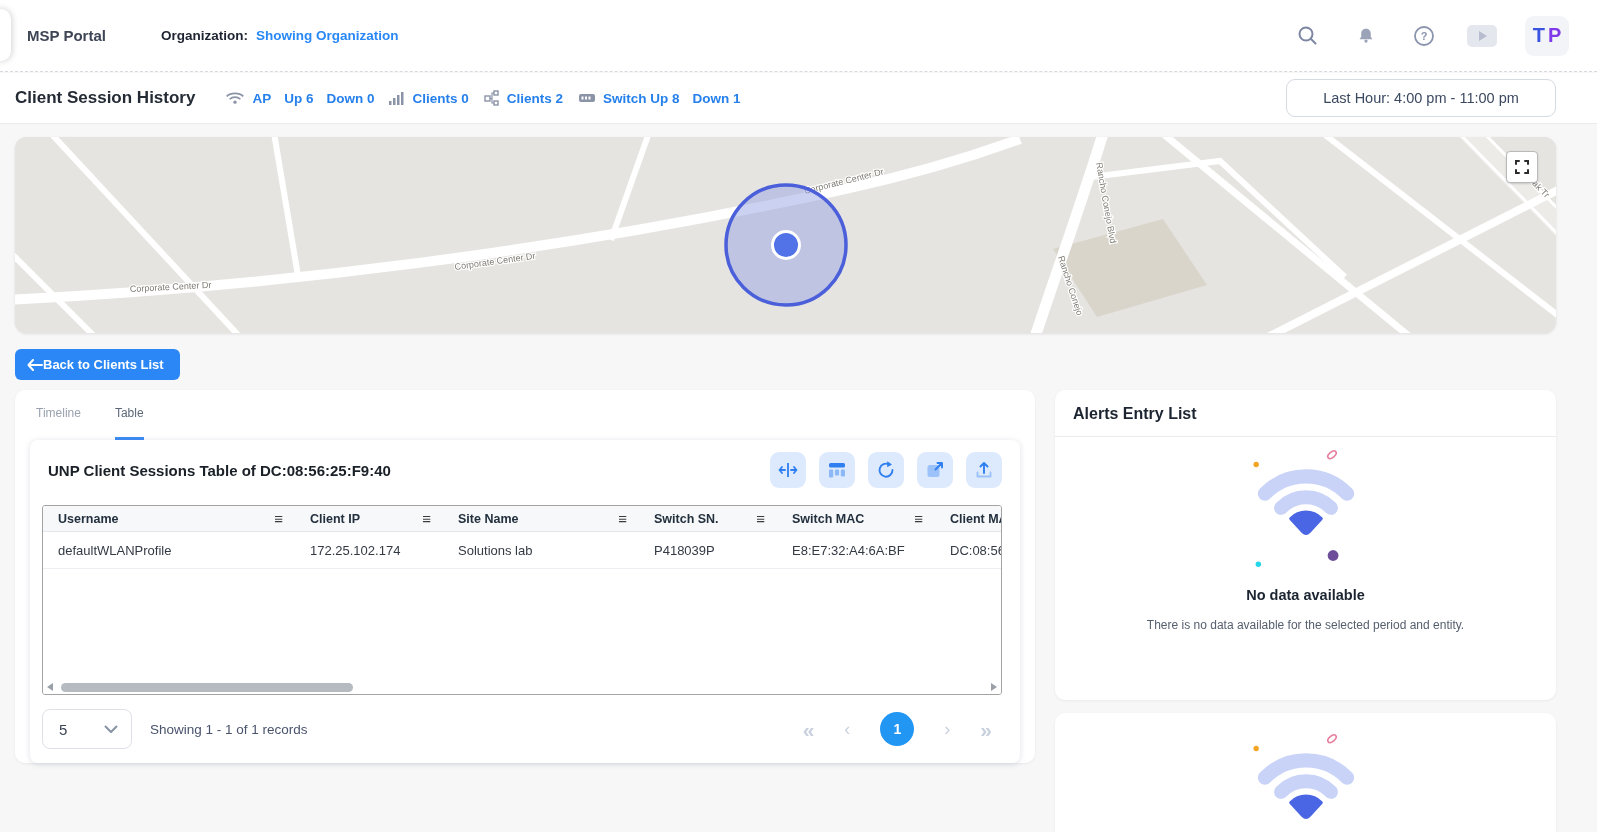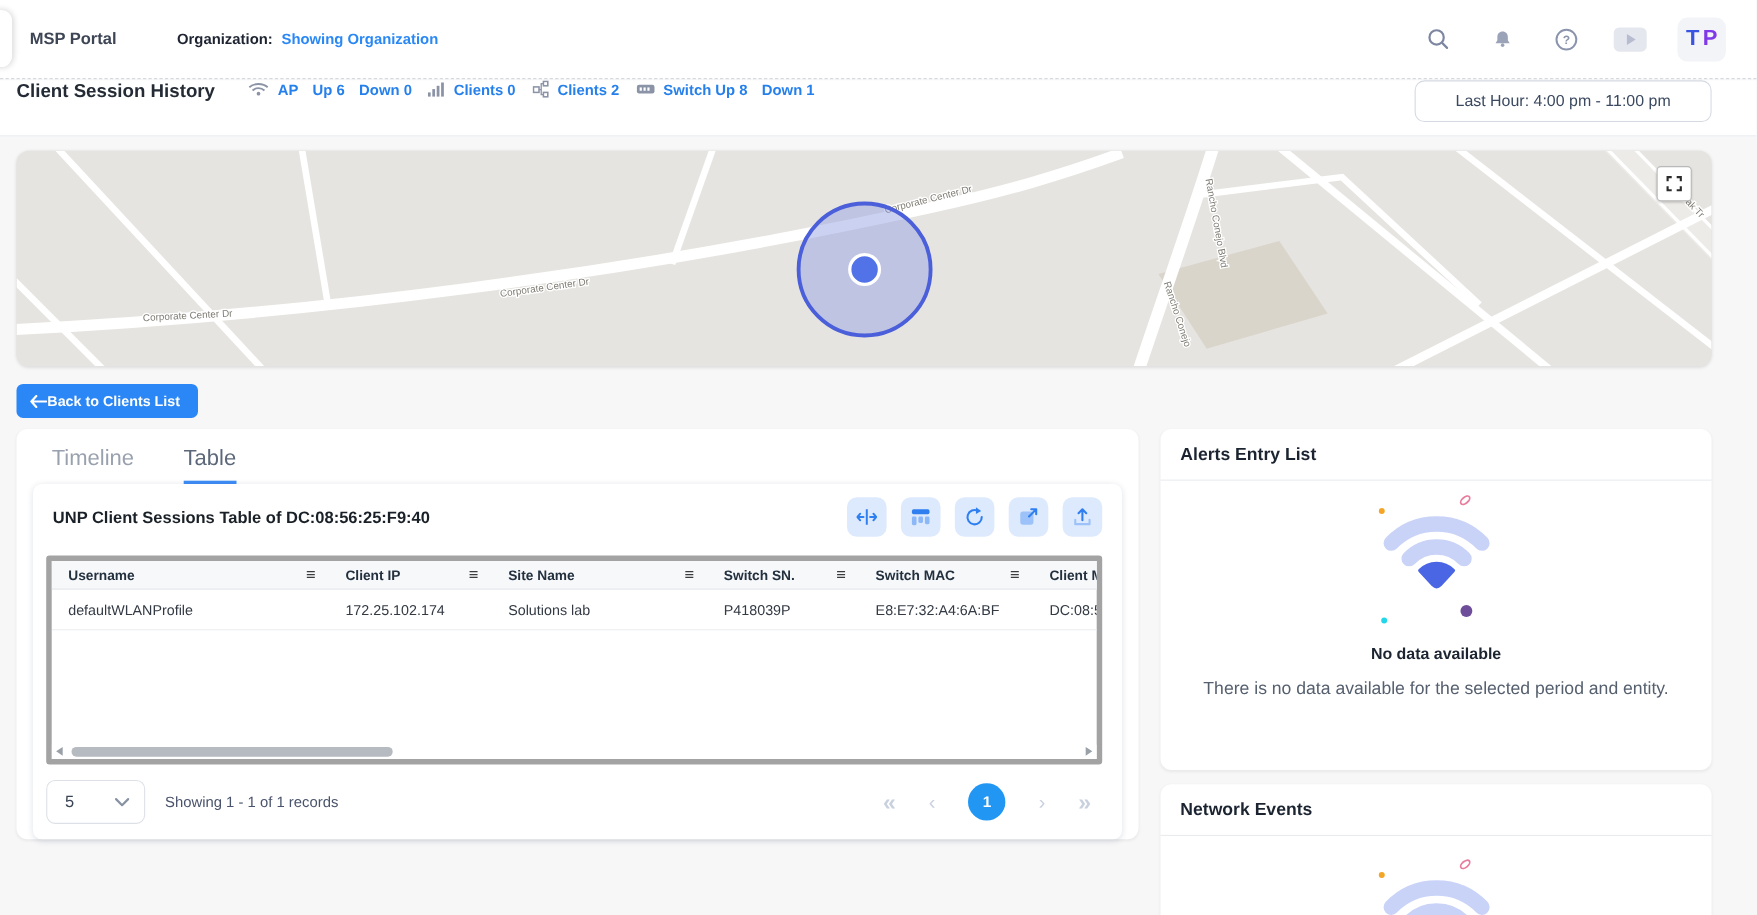--- a/index.html
+++ b/index.html
@@ -14,48 +14,48 @@
   .org-label { font-weight:700; color:#1d2330; }
   .org-link { font-weight:700; color:#2988f5; cursor:pointer; }
   .top-icons { margin-left:auto; margin-right:28px; display:flex; align-items:center; gap:28px; }
   .icon-btn { width:30px; height:30px; display:flex; align-items:center; justify-content:center; cursor:pointer; }
   .play-chip { width:30px; height:22px; background:#e5e7ee; border-radius:5px; display:flex; align-items:center; justify-content:center; }
   .play-tri { width:0; height:0; border-left:8px solid #b7bdcf; border-top:5px solid transparent; border-bottom:5px solid transparent; margin-left:2px; }
   .avatar { width:44px; height:40px; background:#f3f4f8; border-radius:9px; display:flex; align-items:center; justify-content:center; gap:3px; font-size:20px; font-weight:700; cursor:pointer; }
   .avatar .t { color:#3a53e0; } .avatar .p { color:#8039e8; }
 
   
-  .subheader { position:absolute; left:0; top:73px; width:1597px; height:51px; background:#fff; border-bottom:1px solid #e9ebee; display:flex; align-items:flex-start; }
+  .subheader { position:absolute; left:0; top:73px; width:1597px; height:51px; background:#fff; border-bottom:1px solid #e9ebee; display:flex; align-items:center; }
   .page-title { margin-left:15px; font-size:17px; font-weight:700; color:#242b35; }
   .stats { margin-left:30px; display:flex; align-items:center; gap:7px; font-size:13.5px; font-weight:700; color:#2680eb; }
   .stats .gic { display:flex; align-items:center; color:#8b93a7; margin-left:8px; }
   .time-filter { margin-left:auto; margin-right:41px; width:270px; height:38px; border:1px solid #d5dae2; border-radius:9px; background:#fff; display:flex; align-items:center; justify-content:center; font-size:14.5px; color:#3b4960; cursor:pointer; }
 
   
   .map-card { position:absolute; left:15px; top:137px; width:1541px; height:196px; border-radius:12px; overflow:hidden; background:#e6e4e0; box-shadow:0 1px 3px rgba(0,0,0,0.10); }
   .map-card svg text { font-family:"Liberation Sans", sans-serif; font-size:9px; fill:#7f7c74; paint-order:stroke; stroke:#ffffff; stroke-width:2.4px; }
   .fullscreen-btn { position:absolute; right:18px; top:14px; width:32px; height:32px; background:#fff; border:1px solid #b9b9b9; border-radius:4px; display:flex; align-items:center; justify-content:center; cursor:pointer; box-shadow:0 1px 2px rgba(0,0,0,0.15); }
 
   
   .back-btn { position:absolute; left:15px; top:349px; height:31px; padding:0 16px 0 12px; background:#2b87f5; border:none; border-radius:6px; color:#fff; font-size:13px; font-weight:700; font-family:"Liberation Sans", sans-serif; display:flex; align-items:center; gap:0; cursor:pointer; }
 
   
   .left-panel { position:absolute; left:15px; top:390px; width:1020px; height:373px; background:#fff; border-radius:10px; box-shadow:0 1px 3px rgba(0,0,0,0.06); }
   .tabs { display:flex; gap:34px; padding:16px 0 0 21px; height:50px; }
-  .tab { font-size:20px; padding-bottom:12px; cursor:pointer;margin-left:11px; }
+  .tab { font-size:12px; padding-bottom:12px; cursor:pointer; }
   .tab.inactive { color:#99a1af; }
   .tab.active { color:#5c6879; border-bottom:3px solid #3e8ef7; }
 
   .sessions-card { position:absolute; left:15px; top:50px; width:990px; height:323px; background:#fff; border-radius:8px; box-shadow:0 1px 6px rgba(25,39,80,0.14); }
   .sc-header { height:60px; display:flex; align-items:center; padding:0 18px; }
   .sc-title { font-size:15px; font-weight:700; color:#1a2027; }
   .sc-toolbar { margin-left:auto; display:flex; gap:13px; }
   .tool-btn { width:36px; height:36px; background:#ddeafd; border:none; border-radius:9px; display:flex; align-items:center; justify-content:center; cursor:pointer; }
 
-  .table-wrap { position:relative; margin:5px 18px 0 12px; height:190px; border:5px solid #a3a3a3; border-radius:3px; overflow:hidden; background:#fff; }
+  .table-wrap { position:relative; margin:5px 18px 0 12px; height:190px; border:1px solid #a3a3a3; border-radius:3px; overflow:hidden; background:#fff; }
   .t-head { display:flex; width:1012px; height:26px; background:#f7f8fa; border-bottom:1px solid #e3e6ea; }
   .t-hcell { display:flex; align-items:center; justify-content:space-between; padding:0 12px 0 15px; font-size:12.5px; font-weight:700; color:#23303e; }
   .hamburger { font-size:15px; color:#3c3c3c; font-weight:400; cursor:pointer; }
   .t-row { display:flex; width:1012px; height:37px; border-bottom:1px solid #eceef1; }
   .t-cell { line-height:37px; padding:0 15px; font-size:13px; color:#333a44; white-space:nowrap; overflow:hidden; }
   .cw0{width:252px;} .cw1{width:148px;} .cw2{width:196px;} .cw3{width:138px;} .cw4{width:158px;} .cw5{width:120px; flex:none;}
 
   .hscrollbar { position:absolute; left:0; right:0; bottom:0; height:13px; background:#fff; }
   .hs-arrow { position:absolute; top:2px; width:0; height:0; cursor:pointer; }
   .hs-left { left:4px; border-right:6px solid #9aa0a8; border-top:4.5px solid transparent; border-bottom:4.5px solid transparent; }
@@ -73,21 +73,21 @@
   .pg-prev,.pg-next { font-size:18px; }
   .pg-page { width:34px; height:34px; border-radius:50%; background:#2196f3; color:#fff; font-size:14px; font-weight:700; display:flex; align-items:center; justify-content:center; cursor:pointer; }
 
   
   .side-card { position:absolute; left:1055px; width:501px; background:#fff; border-radius:10px; box-shadow:0 1px 3px rgba(0,0,0,0.06); }
   .alerts-card { top:390px; height:310px; }
   .events-card { top:713px; height:260px; }
   .side-title { padding:15px 18px 13px 18px; font-size:16px; font-weight:700; color:#1b2430; border-bottom:1px solid #e9ebef; }
   .side-body { display:flex; flex-direction:column; align-items:center; }
   .nodata-title { margin-top:12px; font-size:14.5px; font-weight:700; color:#1b2430; }
-  .nodata-msg { margin-top:15px; font-size:16px; color:#555f6e; }
+  .nodata-msg { margin-top:15px; font-size:12px; color:#555f6e; }
 </style>
 </head>
 <body>
 
 <div class="page">
 
   <header class="topbar">
     <div class="nav-sliver"></div>
     <div class="brand">MSP Portal</div>
     <div class="org-wrap">
@@ -329,21 +329,20 @@
         <path d="M 46 68 A 19.5 19.5 0 0 1 74 68 L 63 80 Q 60 83 57 80 Z" fill="#4a66e4" stroke="#4a66e4" stroke-width="3" stroke-linejoin="round"></path>
         <circle cx="85" cy="102" r="5" fill="#6e4d9b"></circle>
         <circle cx="16" cy="110" r="2.5" fill="#22d7e9"></circle>
       </svg>
       <div class="nodata-title">No data available</div>
       <div class="nodata-msg">There is no data available for the selected period and entity.</div>
     </div>
   </section>
 
   <section class="side-card events-card">
-    <div class="side-title">Network Events</div>
     <div class="side-body">
       <svg width="132" height="130" viewBox="0 0 120 120" style="margin-top:16px">
         <circle cx="14" cy="18" r="2.5" fill="#f4a525"></circle>
         <ellipse cx="84" cy="9" rx="4.5" ry="2.5" transform="rotate(-40 84 9)" fill="none" stroke="#e87e9d" stroke-width="1.5"></ellipse>
         <path d="M 22 45 A 53 53 0 0 1 98 45" fill="none" stroke="#c9d3f8" stroke-width="13" stroke-linecap="round"></path>
         <path d="M 37 58 A 32 32 0 0 1 83 58" fill="none" stroke="#c9d3f8" stroke-width="13" stroke-linecap="round"></path>
         <path d="M 46 68 A 19.5 19.5 0 0 1 74 68 L 63 80 Q 60 83 57 80 Z" fill="#4a66e4" stroke="#4a66e4" stroke-width="3" stroke-linejoin="round"></path>
         <circle cx="85" cy="102" r="5" fill="#6e4d9b"></circle>
         <circle cx="16" cy="110" r="2.5" fill="#22d7e9"></circle>
       </svg>

